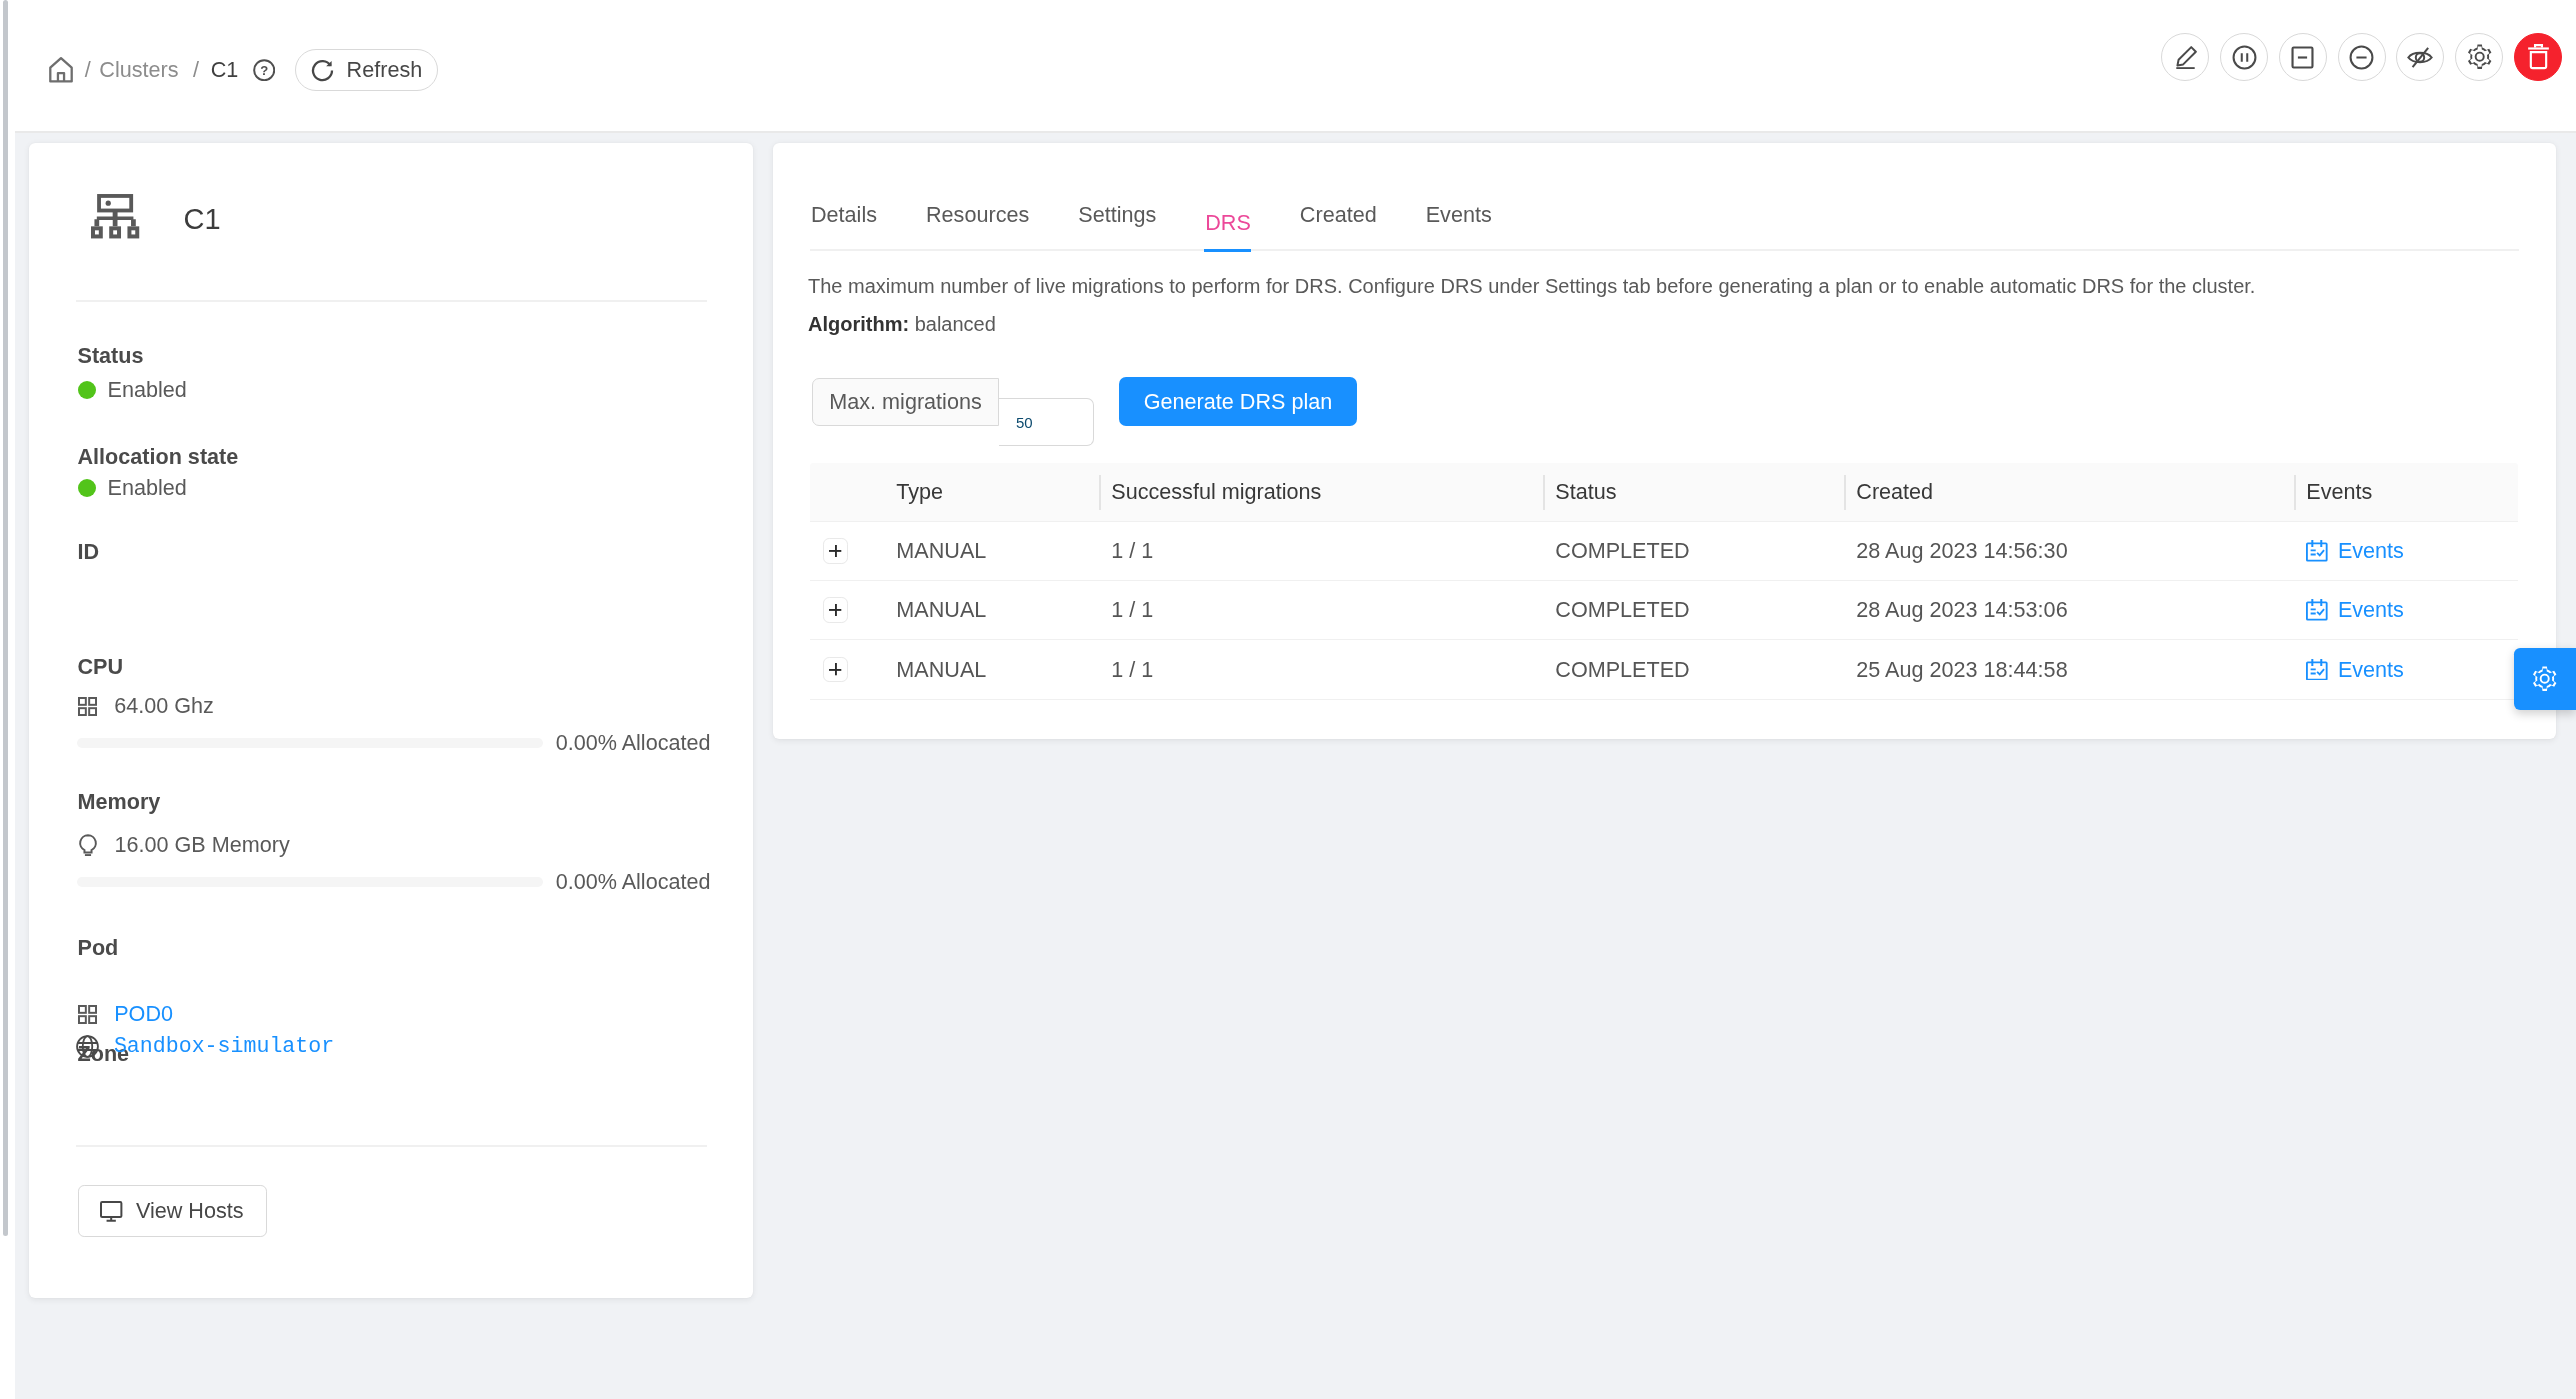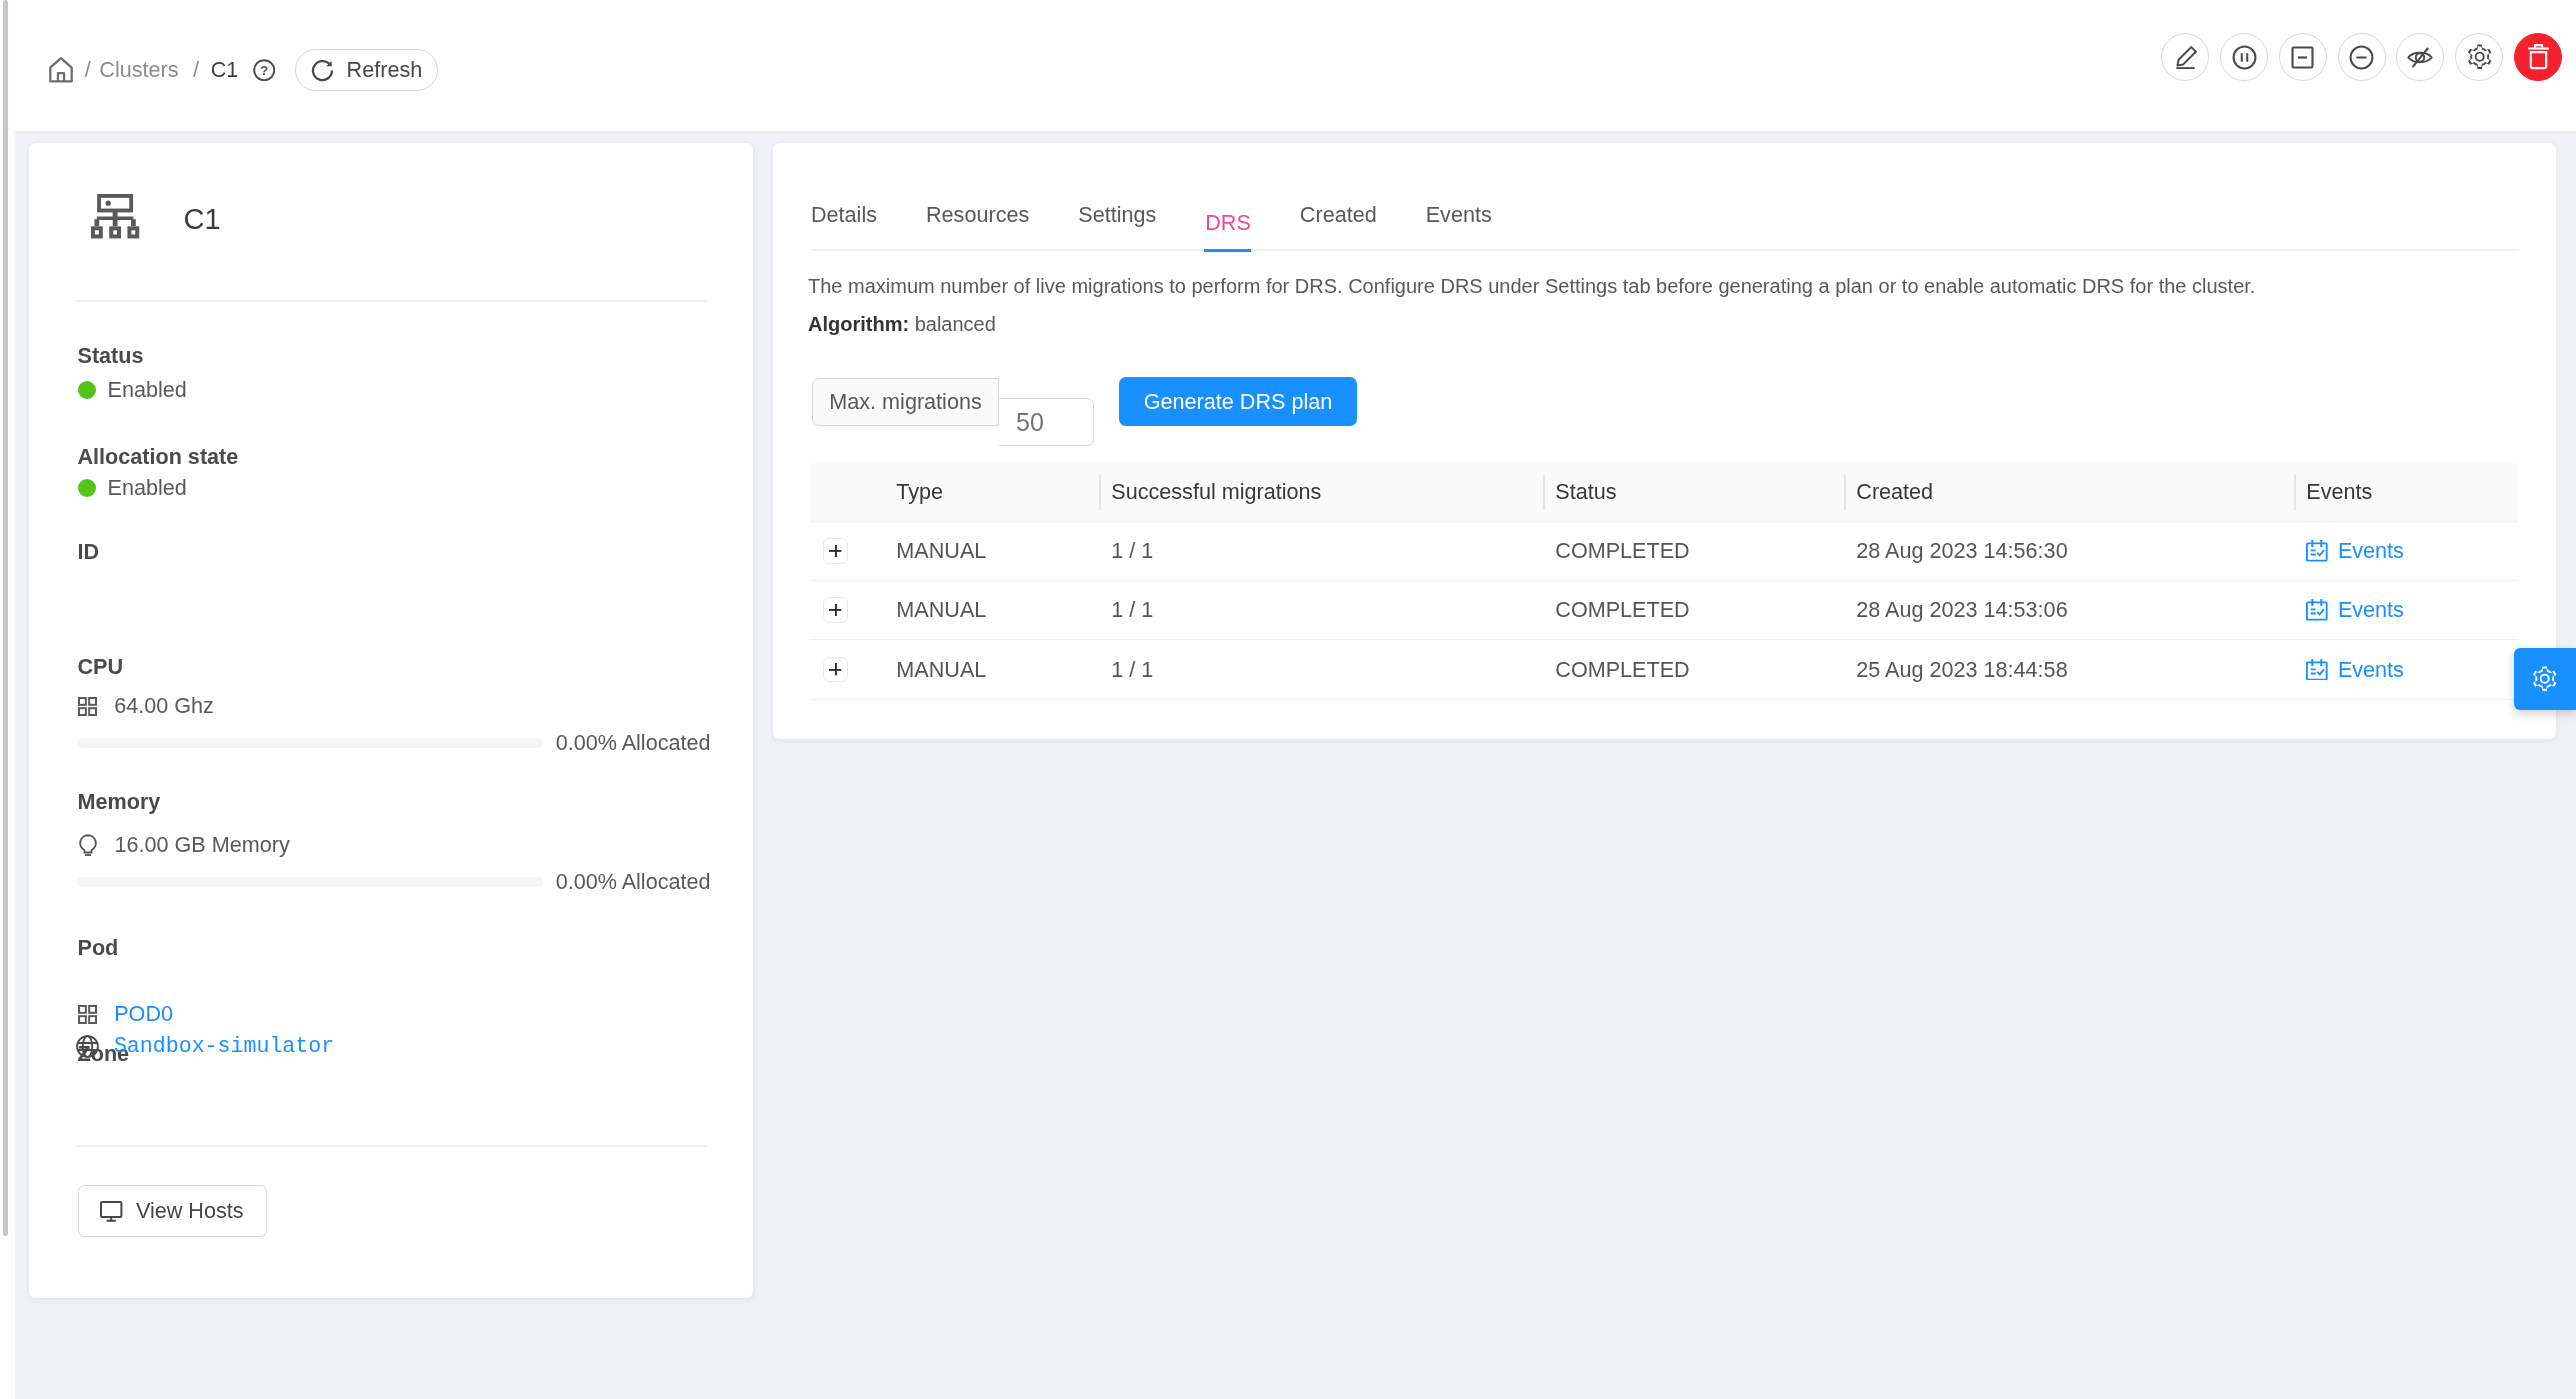--- a/index.html
+++ b/index.html
@@ -202,21 +202,21 @@
 
   <div class="abs" style="left:35px; top:124px; width:1696px; font-size:20px; line-height:38px; color:#595959;">
     The maximum number of live migrations to perform for DRS. Configure DRS under Settings tab before generating a plan or to enable automatic DRS for the cluster.<br>
     <span style="font-weight:bold; color:#333;">Algorithm:</span> balanced
   </div>
 
   <div class="row" style="left:39px; top:235px; height:48px;">
     <span style="display:inline-flex; align-items:center; justify-content:center; width:187px; height:48px;
       background:#fafafa; border:1.5px solid #d9d9d9; border-radius:7px 0 0 7px; font-size:21.6px; color:#595959;">Max.&nbsp;migrations</span>
     <span style="display:inline-flex; align-items:center; width:95px; height:48px; background:#fff;
-      border:1.5px solid #d9d9d9; border-left:none; border-radius:0 7px 7px 0; font-size:25px; color:#737373; padding-left:17px;margin-top:40px;">50</span>
+      border:1.5px solid #d9d9d9; border-left:none; border-radius:0 7px 7px 0; font-size:15px; color:#0c4a6e; padding-left:17px;margin-top:40px;">50</span>
   </div>
   <div class="row" style="left:346px; top:234px; width:238px; height:49px; background:#1890ff;
     border-radius:7px; justify-content:center; font-size:21.6px; color:#fff;">Generate DRS plan</div>
 
   <div class="abs" style="left:37px; top:320px; width:1708px;">
     <div style="display:flex; align-items:center; height:59px; background:#fafafa; border-radius:3.1px 3.1px 0 0;
       border-bottom:1.5px solid #f0f0f0; position:relative; font-size:21.6px; color:#383838;">
       <span style="width:74px;"></span>
       <span style="width:215px; padding-left:12.3px;">Type</span>
       <span style="width:444px; padding-left:12.3px;">Successful migrations</span>

